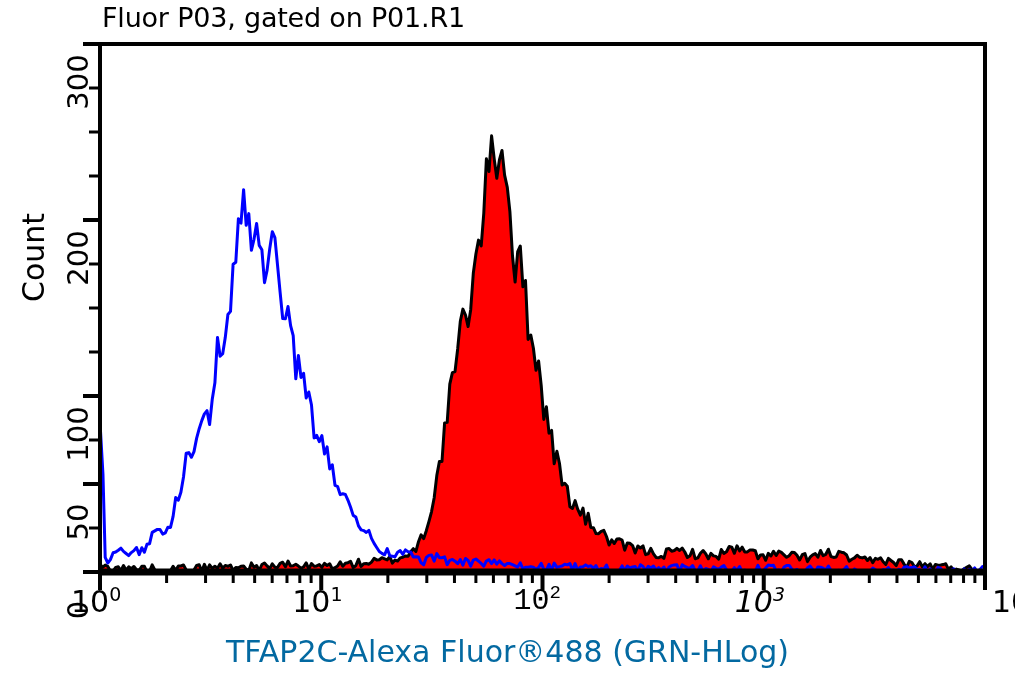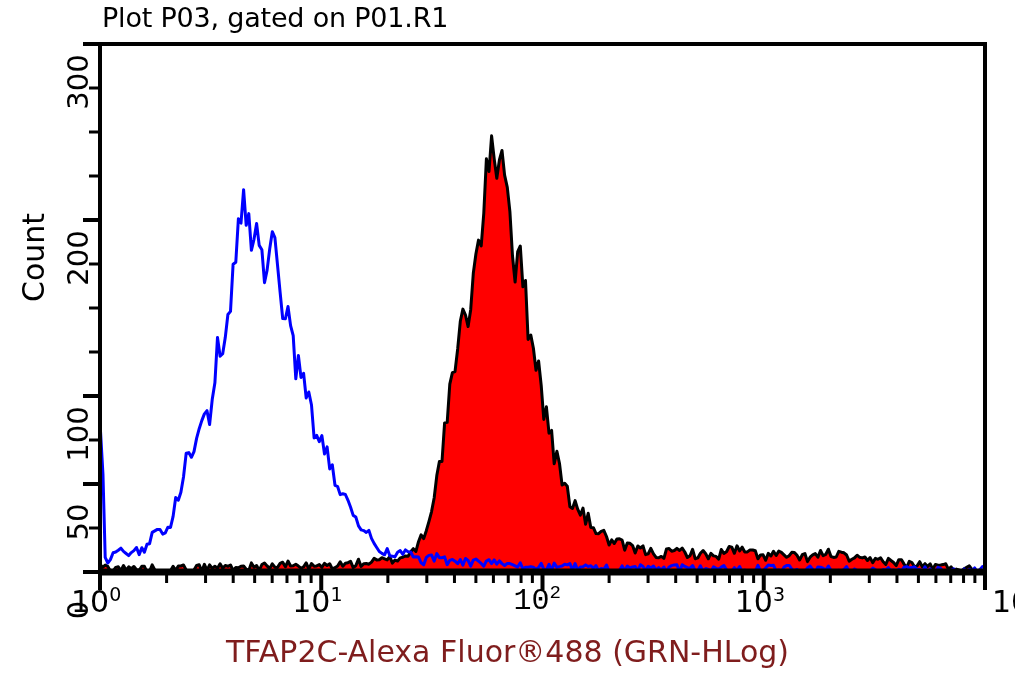--- a/index.html
+++ b/index.html
@@ -54,21 +54,21 @@
     color: #000000;
     white-space: nowrap;
   }
   .xlabel {
     position: absolute;
     left: 0;
     top: 634px;
     width: 1015px;
     text-align: center;
     font-size: 30px;
-    color: #7f1d1d;
+    color: #0369a1;
     white-space: nowrap;
   }
   .ytick-label {
     position: absolute;
     font-size: 29px;
     color: #000000;
     transform-origin: 100% 50%;
     transform: rotate(-90deg);
     white-space: nowrap;
     text-align: center;
@@ -83,21 +83,21 @@
     font-size: 19px;
     vertical-align: super;
     line-height: 0;
   }
 </style>
 </head>
 <body>
 
 <div id="figure">
 
-  <div class="plot-title">Plot P03, gated on P01.R1</div>
+  <div class="plot-title">Fluor P03, gated on P01.R1</div>
 
   <div class="watermark">
     <div>Proteintech</div>
     <div>14572-1-AP</div>
   </div>
 
   <div class="ylabel">Count</div>
   <div class="xlabel">TFAP2C-Alexa Fluor®488 (GRN-HLog)</div>
 
   <svg id="plot-svg" width="1015" height="683" style="position:absolute;left:0;top:0;">
@@ -162,16 +162,16 @@
 
   <div id="tick-layer">
       <div class="ytick-label" style="left: 0px; width: 78px; top: 554px;">0</div>
       <div class="ytick-label" style="left: 0px; width: 78px; top: 466px;">50</div>
       <div class="ytick-label" style="left: 0px; width: 78px; top: 378px;">100</div>
       <div class="ytick-label" style="left: 0px; width: 78px; top: 202px;">200</div>
       <div class="ytick-label" style="left: 0px; width: 78px; top: 26px;">300</div>
       <div class="xtick-label" style="top: 584px; left: 71px;"><span>10</span><sup>0</sup></div>
       <div class="xtick-label" style="top: 584px; left: 292.25px; text-align: right;"><span>10</span><sup>1</sup></div>
       <div class="xtick-label" style="top: 584px; left: 513.5px; font-family: Liberation Mono, monospace;"><span>10</span><sup>2</sup></div>
-      <div class="xtick-label" style="top: 584px; left: 734.75px;"><span>10</span><sup>3</sup></div>
+      <div class="xtick-label" style="top: 584px; left: 734.75px; font-style: italic;"><span>10</span><sup>3</sup></div>
       <div class="xtick-label" style="top: 584px; left: 956px; margin-left: 36px;"><span>10</span><sup>4</sup></div>
     </div>
 </div>
 
 </body></html>

